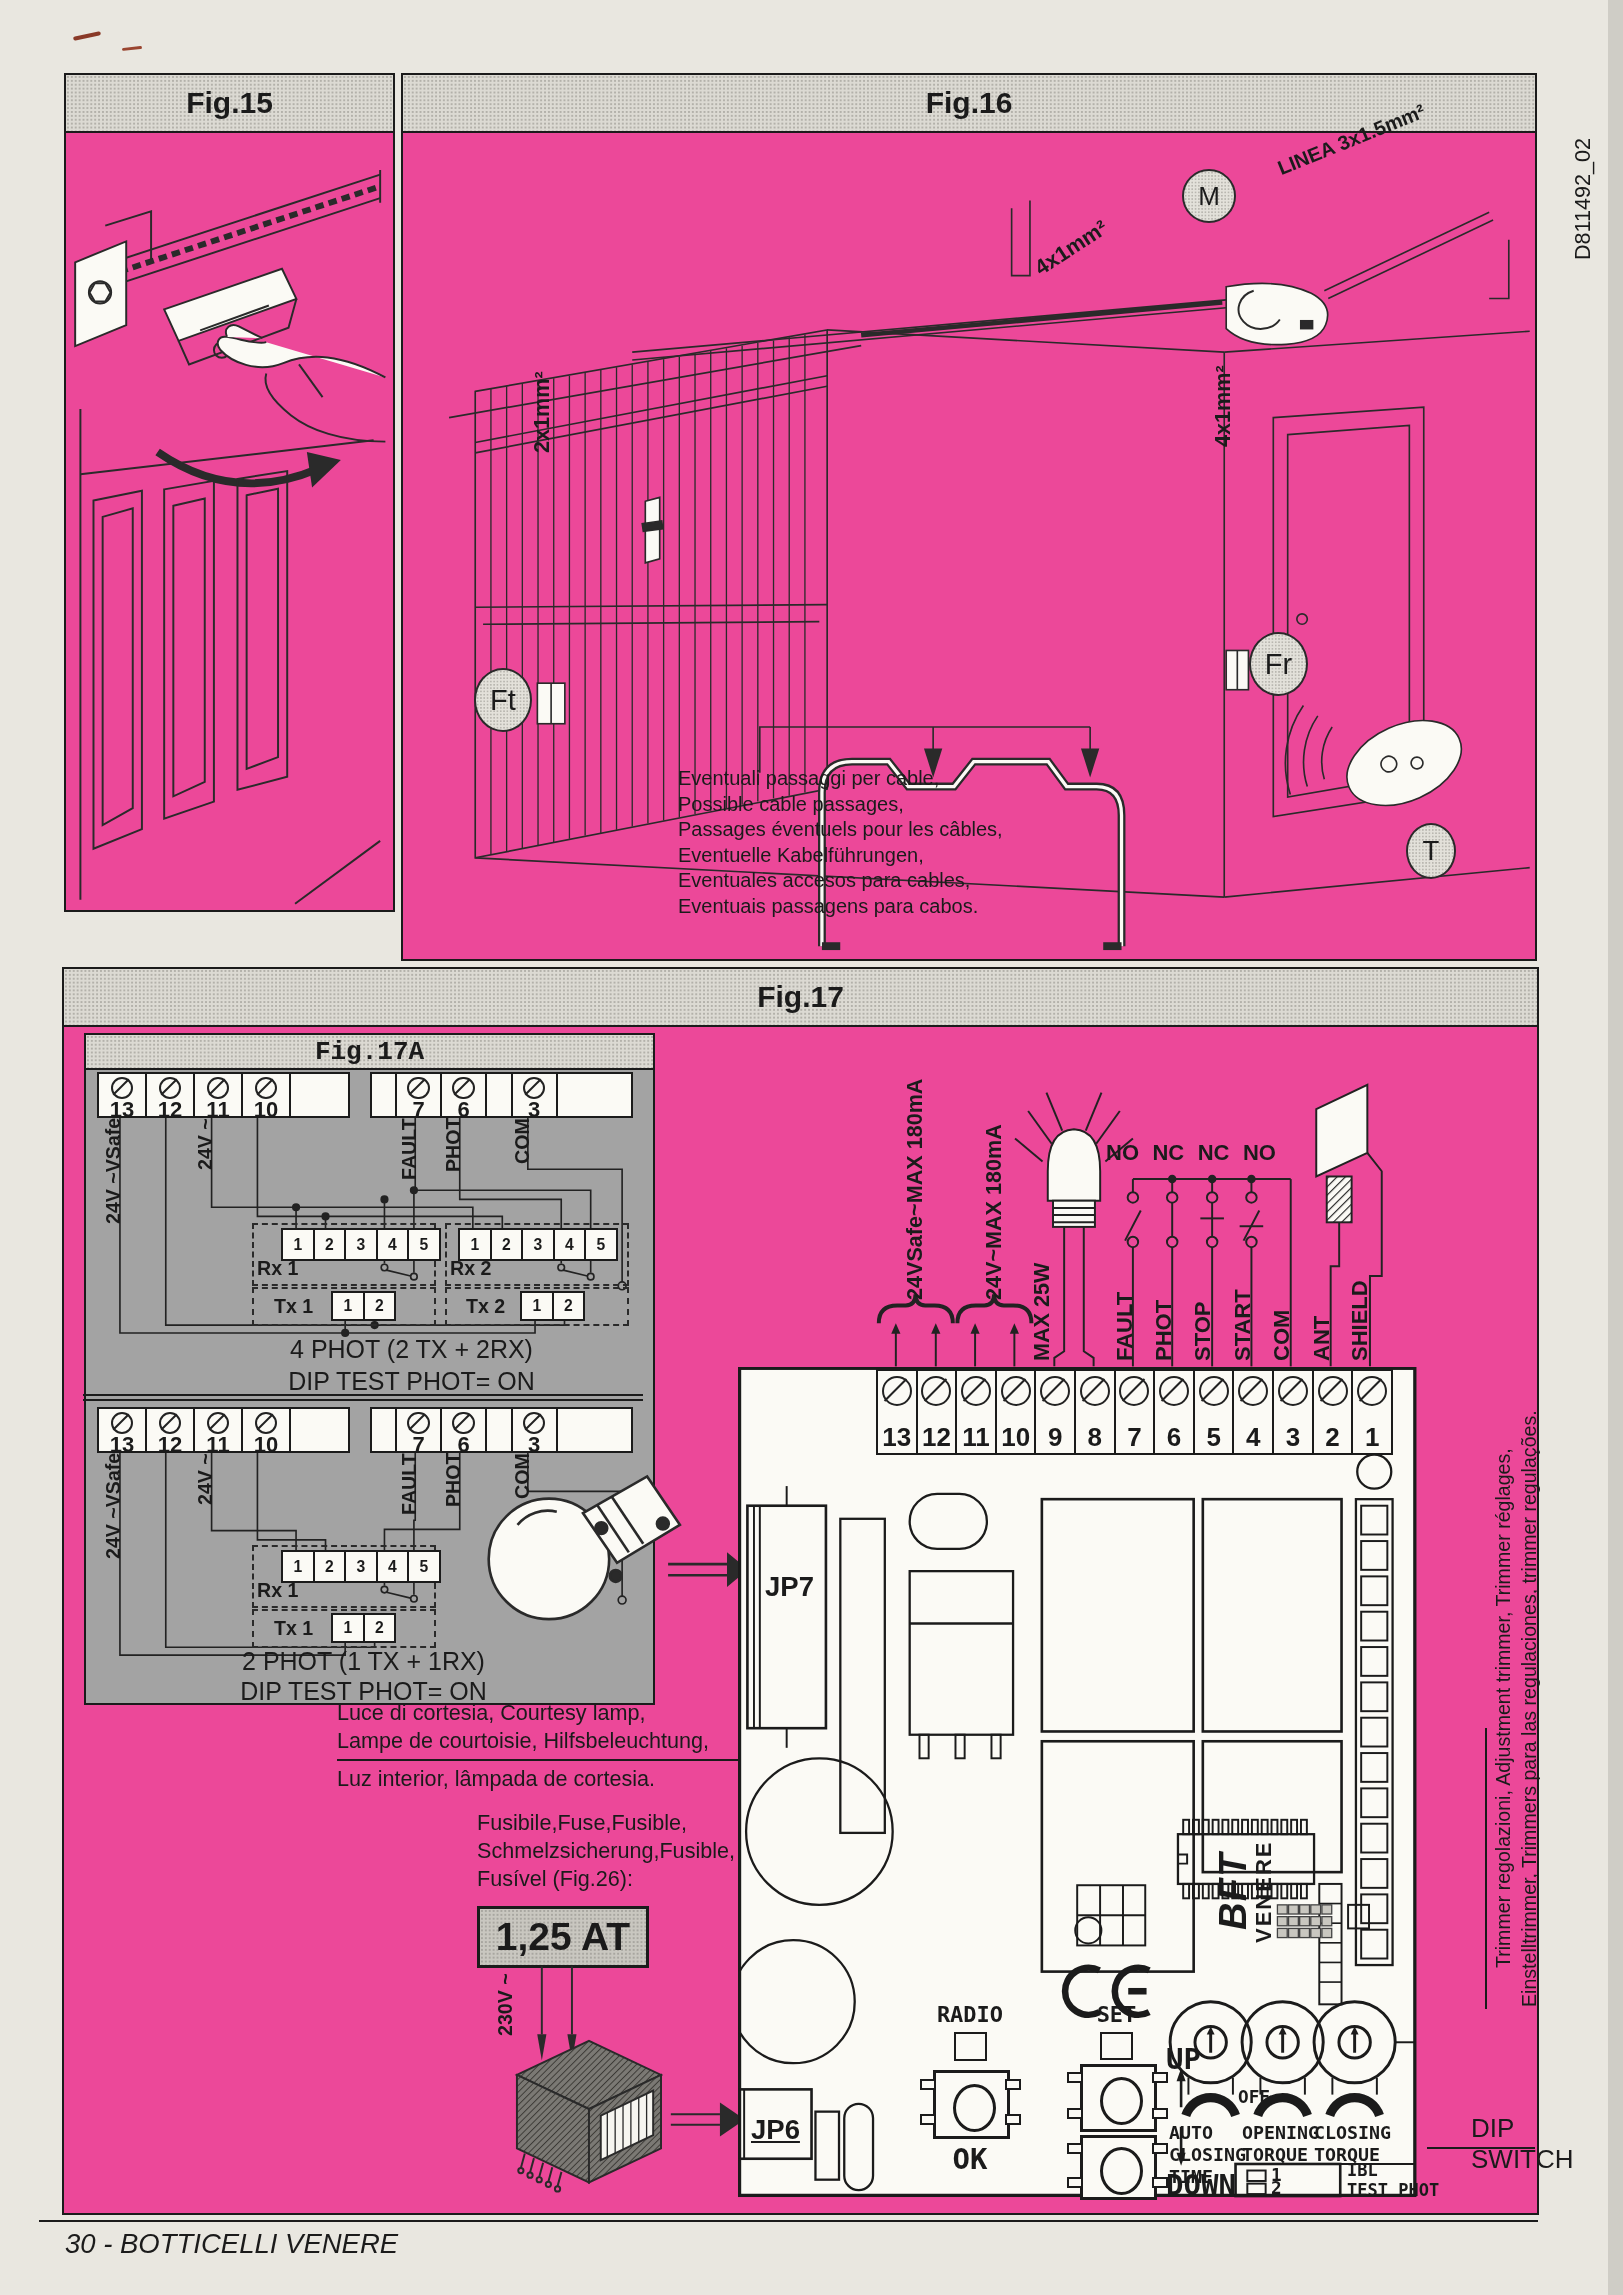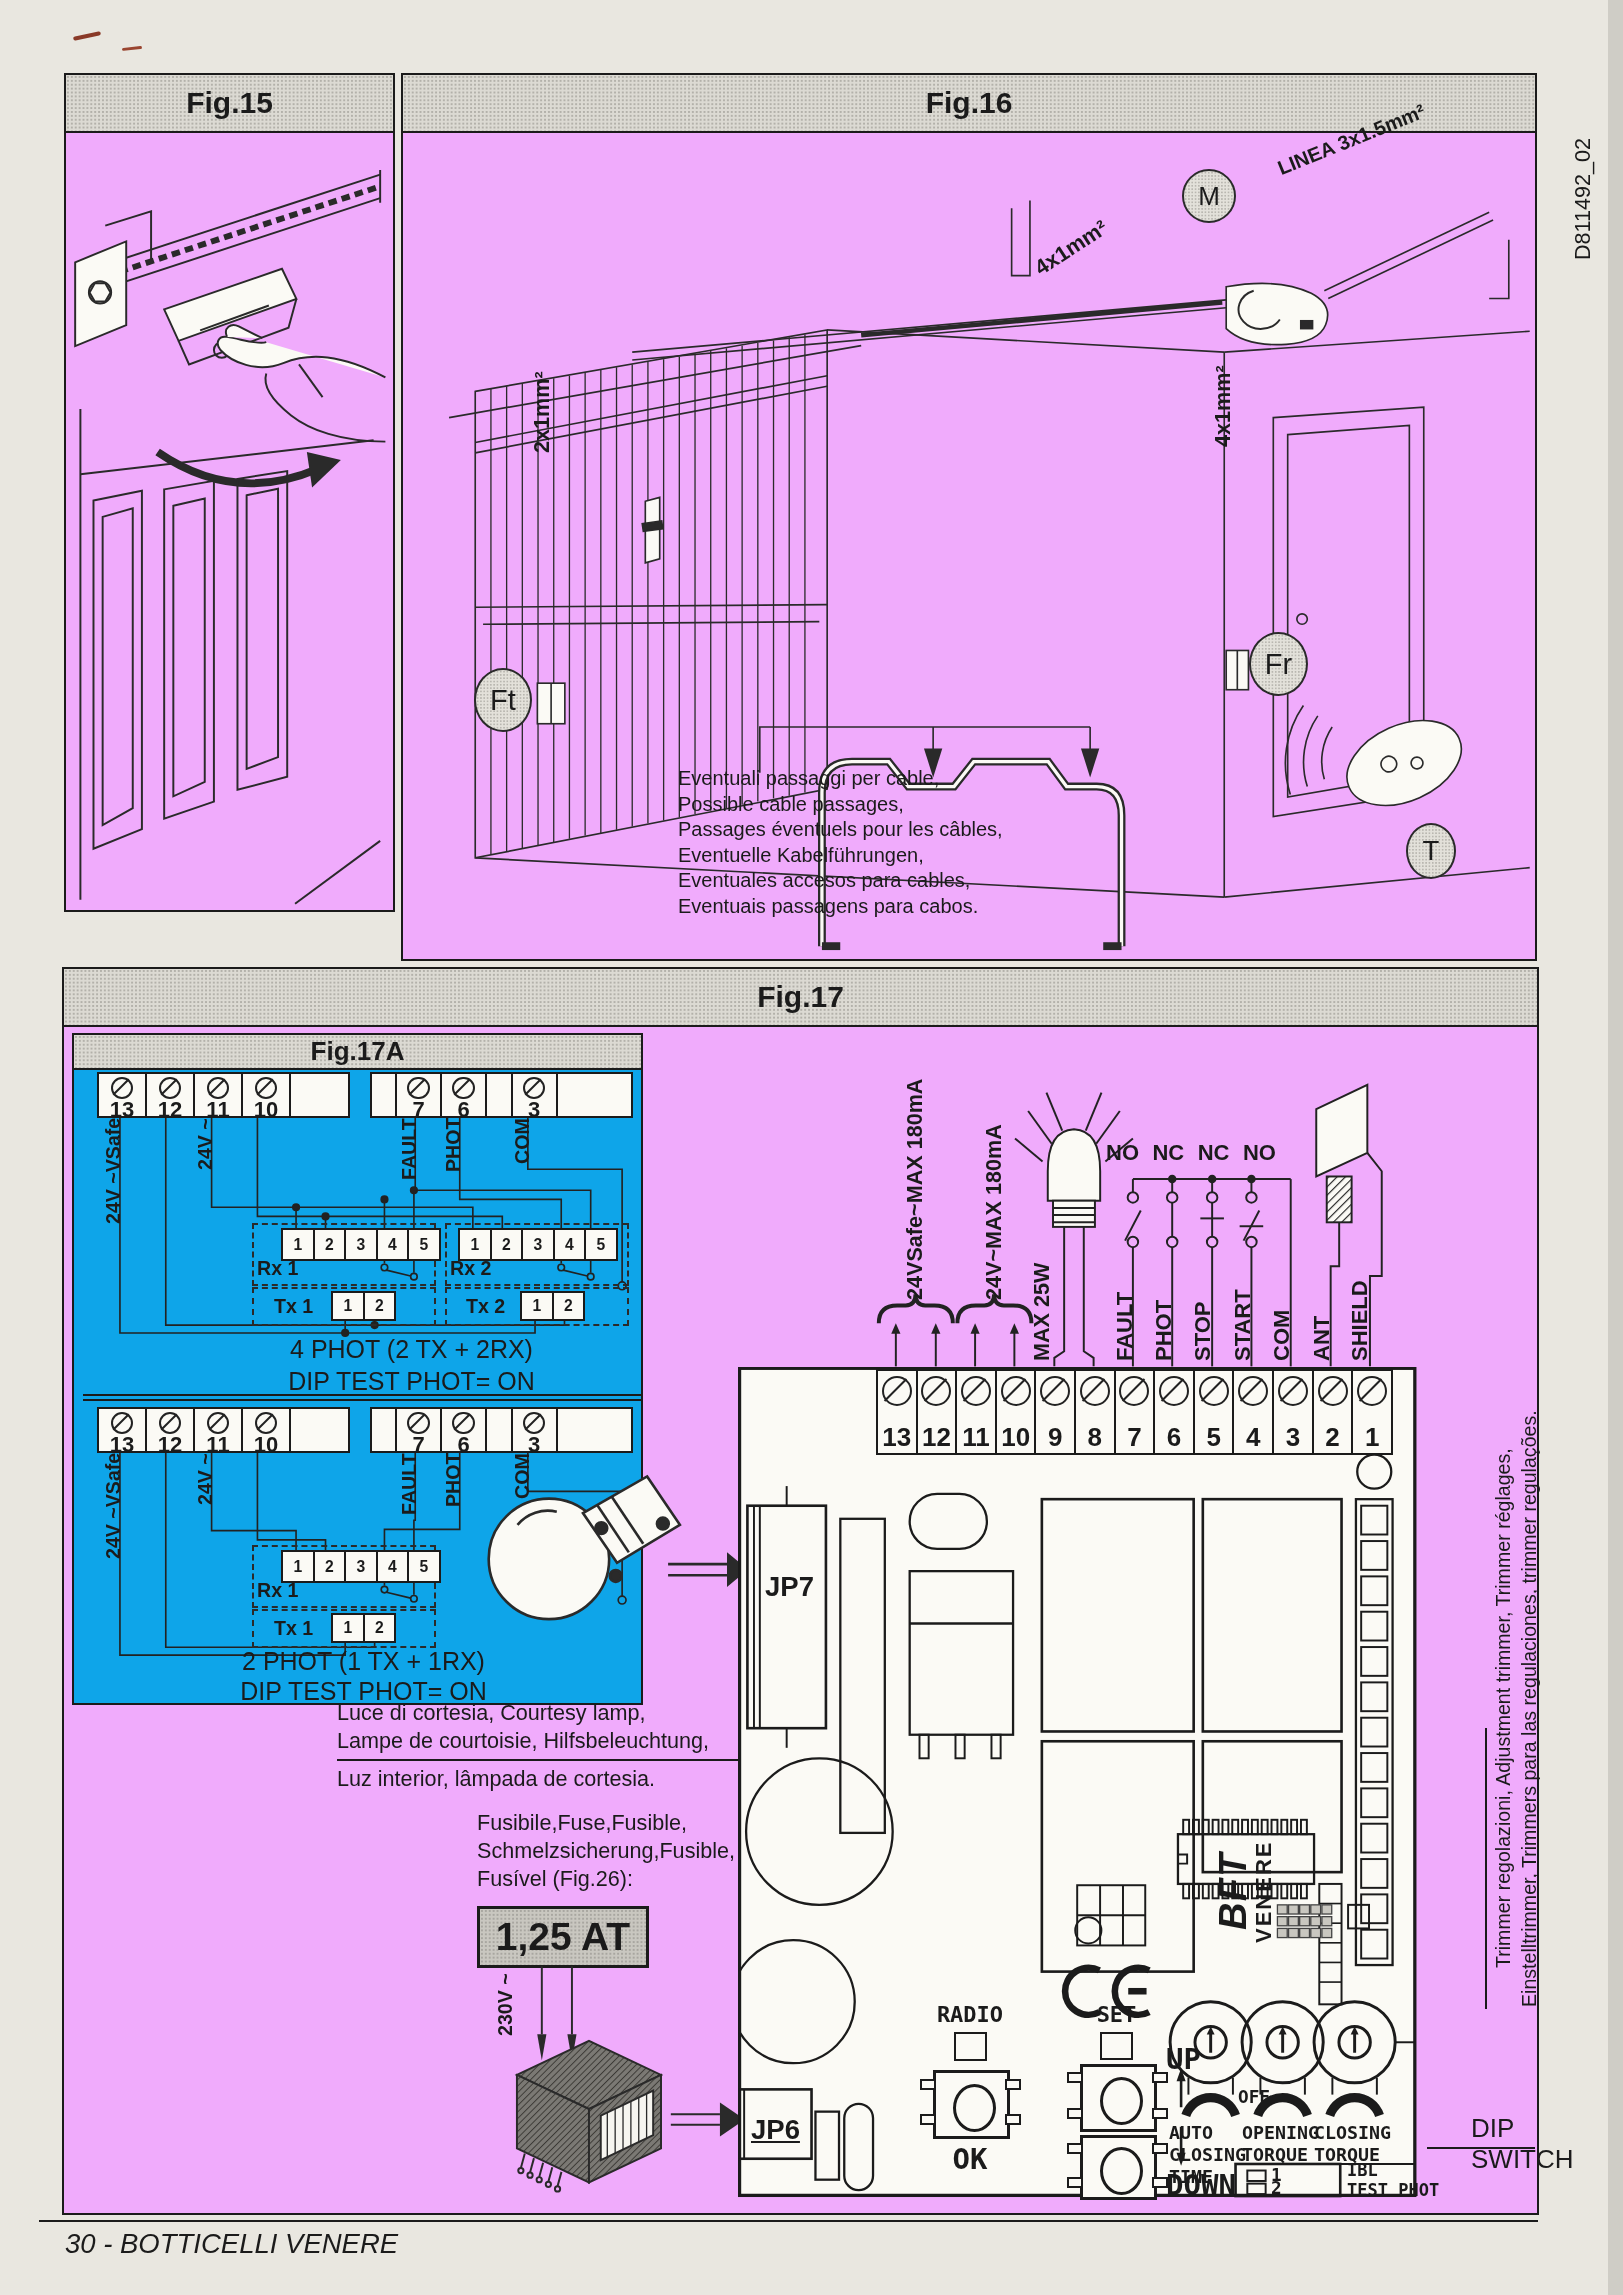--- a/index.html
+++ b/index.html
@@ -1,19 +1,19 @@
 <!DOCTYPE html>
 <html style="font-size:10.5px"><head>
 <meta charset="utf-8">
 <style>
   html,body{margin:0;padding:0;background:#d8d6cf;}
   #page{position:relative;width:1623px;height:2295px;background:#e9e7e0;overflow:hidden;
         font-family:"Liberation Sans",sans-serif;color:#1b1b1b;}
   .abs{position:absolute;}
-  .figbox{position:absolute;border:2.6px solid #1b1b1b;background:#f0abfc;}
+  .figbox{position:absolute;border:2.6px solid #1b1b1b;background:#ec4899;}
   .band{position:absolute;left:0;top:0;right:0;height:56px;border-bottom:2.6px solid #1b1b1b;
         background-color:#dcdad3;background-image:radial-gradient(#b3b1aa 0.8px, transparent 0.9px);
         background-size:3.9px 3.9px;display:flex;align-items:center;justify-content:center;
         font-weight:bold;font-size:30px;}
   .band.small{height:33px;font-size:26px;}
   .vt{writing-mode:vertical-rl;transform:rotate(180deg);white-space:nowrap;display:flex;align-items:center;}
   .vt-bot{justify-content:flex-start;}  
   .vt-top{justify-content:flex-end;}    
   .vt-mid{justify-content:center;}
   .badge{position:absolute;border:2px solid #2a2a2a;border-radius:50%;
@@ -225,21 +225,21 @@
     </div>
 
   <div class="vt vt-bot abs" style="left:1568px;top:56px;height:204px;width:29px;font-size:21.6px;">D811492_02</div>
 
   <div class="figbox" style="left:62px;top:967px;width:1473px;height:1244px;">
     <div class="band">
         <span>Fig.17</span>
       </div>
   </div>
 
-  <div class="figbox" style="left:72px;top:1033px;width:567px;height:668px;background:#0ea5e9;">
+  <div class="figbox" style="left:84px;top:1033px;width:567px;height:668px;background:#a3a3a3;font-family:Liberation Mono, monospace;">
     <div class="band small">
         <span>Fig.17A</span>
       </div>
   </div>
 
   <svg class="abs" style="left:80px;top:1033px;" width="567" height="668" viewBox="0 0 866 1020">
     <g stroke="#222" stroke-width="2.5" fill="none">
 
       <polyline points="61,124 61,458 695,458 695,434"></polyline>
         <line x1="405" y1="458" x2="405" y2="434"></line>

